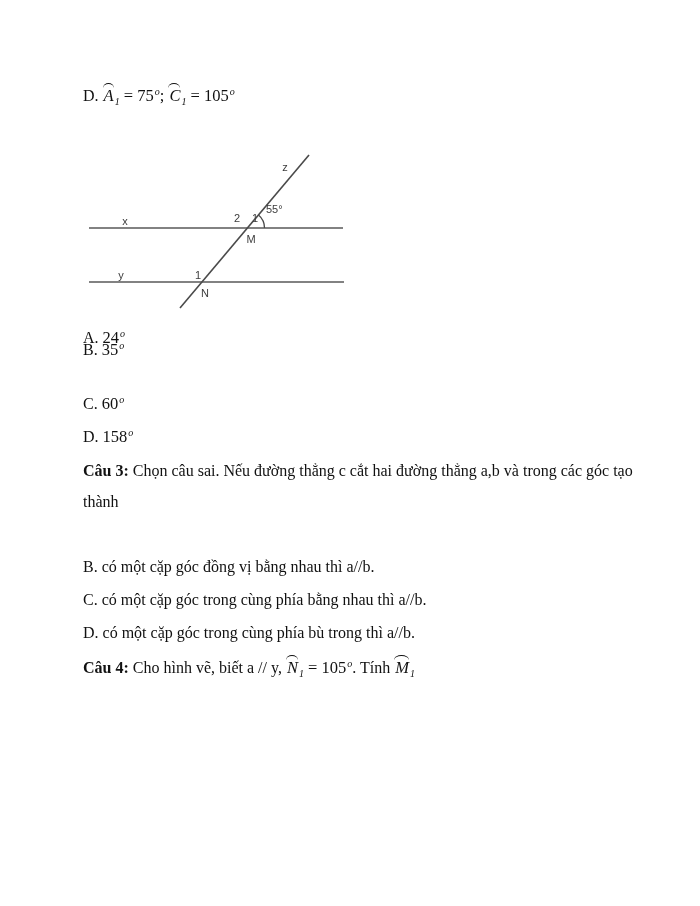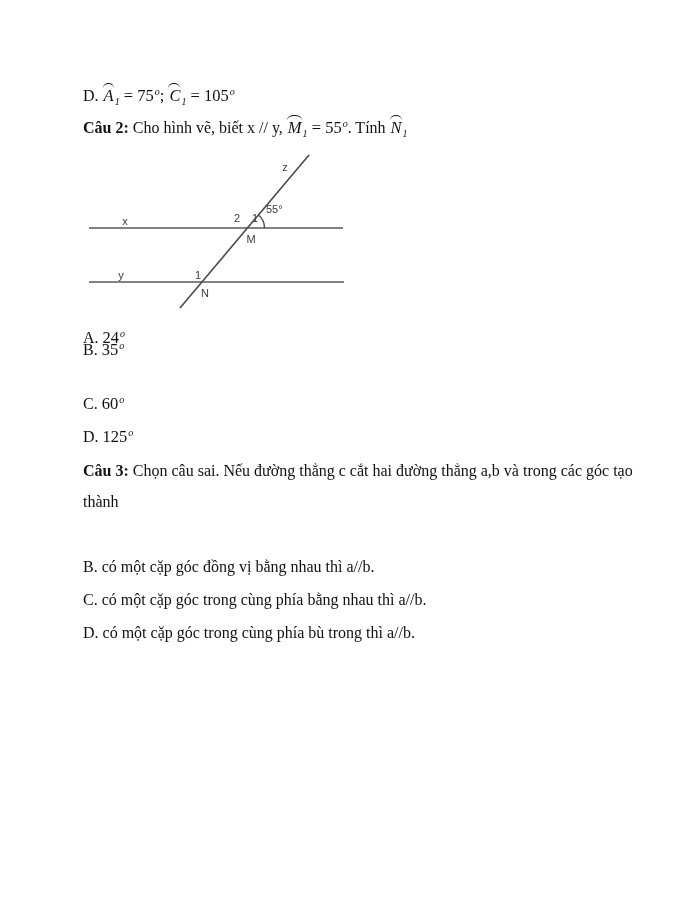--- a/index.html
+++ b/index.html
@@ -69,21 +69,20 @@
     fill:#3d3d3d;
   }
 </style>
 </head>
 <body>
 
 <div class="page">
 
   <p class="ln" style="top:83px">D. <span class="wh"><span class="mi">A<span class="hat"></span></span><sub>1</sub></span><span class="m"> = 75</span><span class="sup">o</span><span class="m">; </span><span class="wh"><span class="mi">C<span class="hat"></span></span><sub>1</sub></span><span class="m"> = 105</span><span class="sup">o</span></p>
 
-  <p class="ln" style="top:115px"><span class="b">Câu 2:</span> Cho hình vẽ, biết x // y, <span class="wh"><span class="mi">M<span class="hat"></span></span><sub>1</sub></span><span class="m"> = 55</span><span class="sup">o</span>. Tính <span class="wh"><span class="mi">N<span class="hat"></span></span><sub>1</sub></span></p>
 
   <div class="fig">
     <svg width="262" height="164" viewBox="0 0 262 164">
 
       <line x1="3" y1="77" x2="257" y2="77" stroke="#595959" stroke-width="1.6"></line>
 
       <line x1="3" y1="131" x2="258" y2="131" stroke="#595959" stroke-width="1.6"></line>
 
       <line x1="94" y1="157" x2="223" y2="4" stroke="#4a4a4a" stroke-width="1.6"></line>
 
@@ -97,23 +96,24 @@
       <text x="169" y="71" text-anchor="middle">1</text>
       <text x="165" y="92" text-anchor="middle">M</text>
       <text x="112" y="128" text-anchor="middle">1</text>
       <text x="119" y="146" text-anchor="middle">N</text>
     </svg>
   </div>
 
   <p class="ln" style="top:327px">A. <span class="m">24</span><span class="sup">o</span></p>
   <p class="ln" style="top:339px">B. <span class="m">35</span><span class="sup">o</span></p>
   <p class="ln" style="top:393px">C. <span class="m">60</span><span class="sup">o</span></p>
-  <p class="ln" style="top:426px">D. <span class="m">125</span><span class="sup">o</span></p>
+  <p class="ln" style="top:426px">D. <span class="m">158</span><span class="sup">o</span></p>
 
   <p class="ln" style="top:460px"><span class="b">Câu 3:</span> Chọn câu sai. Nếu đường thẳng c cắt hai đường thẳng a,b và trong các góc tạo</p>
   <p class="ln" style="top:491px">thành</p>
 
   <p class="ln" style="top:589px">C. có một cặp góc trong cùng phía bằng nhau thì a//b.</p>
   <p class="ln" style="top:556px">B. có một cặp góc đồng vị bằng nhau thì a//b.</p>
   <p class="ln" style="top:622px">D. có một cặp góc trong cùng phía bù trong thì a//b.</p>
 
+  <p class="ln" style="top:655px"><span class="b">Câu 4:</span> Cho hình vẽ, biết a // y, <span class="wh"><span class="mi">N<span class="hat"></span></span><sub>1</sub></span><span class="m"> = 105</span><span class="sup">o</span>. Tính <span class="wh"><span class="mi">M<span class="hat"></span></span><sub>1</sub></span></p>
 
 </div>
 
 </body></html>

